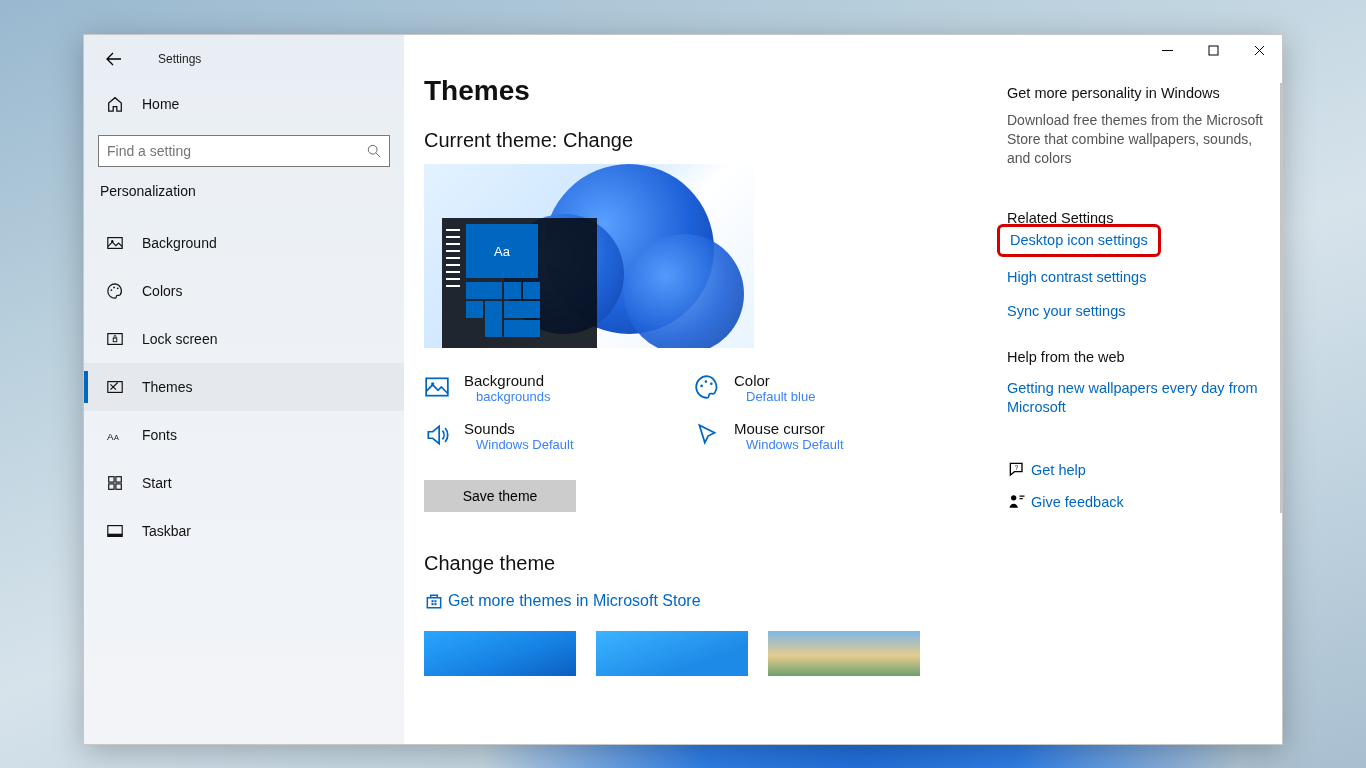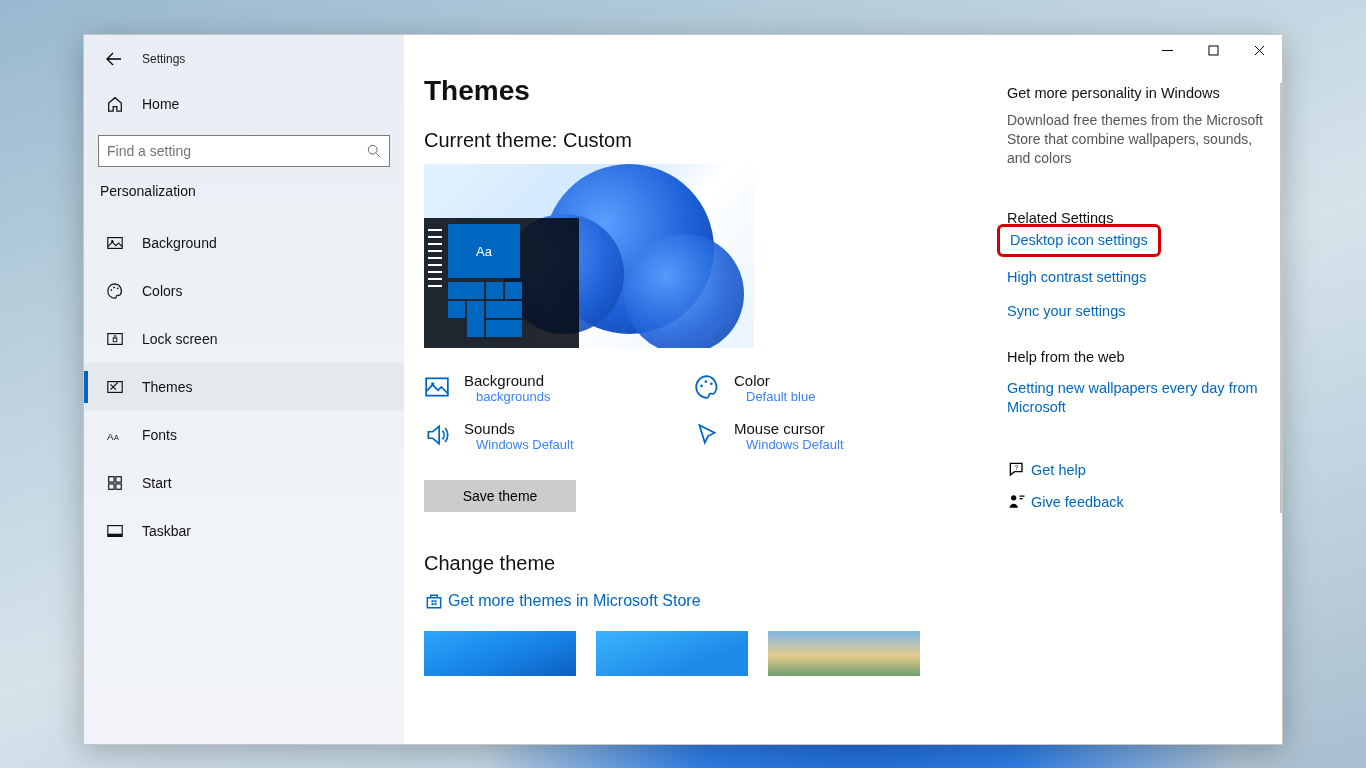--- a/index.html
+++ b/index.html
@@ -22,21 +22,21 @@
     display: flex; overflow: hidden; border: 1px solid #c7c7c7;
     z-index: 10;
   }
   
   .left {
     width: 320px; height: 100%;
     background: linear-gradient(180deg,#e9eef4 0%, #eef2f6 50%, #f2f4f8 100%);
     padding-top: 10px; position: relative;
   }
   .titlebar-left {
-    display:flex; align-items:center; gap:20px; padding: 6px 16px 10px 22px;
+    display:flex; align-items:center; gap:36px; padding: 6px 16px 10px 22px;
     font-size: 12px; color:#222;
   }
   .back-arrow { width:16px; height:16px; cursor:pointer; }
   .home-row {
     display:flex; align-items:center; gap:18px; padding: 18px 16px 18px 22px;
     font-size: 14px; color:#111; cursor:pointer;
   }
   .searchbox {
     margin: 4px 14px 14px 14px; height: 32px; border: 1px solid #7a7a7a;
     background: #fff; display:flex; align-items:center; padding: 0 8px; gap:6px;
@@ -69,21 +69,21 @@
     position:absolute; right:-10px; top:-10px; width:260px; height:210px;
   }
   .bloom span {
     position:absolute; border-radius:50%;
     background: radial-gradient(circle at 35% 35%, #5aa0ff 0%, #1e61d8 55%, #0b3ea0 100%);
   }
   .bloom .b1{ left:40px; top:10px; width:170px; height:170px;}
   .bloom .b2{ left:0px; top:60px; width:120px; height:120px; opacity:.9;}
   .bloom .b3{ left:120px; top:80px; width:120px; height:120px; opacity:.9;}
   .mini-taskbar{
-    position:absolute; left:0; bottom:0; width:155px; height:130px;
+    position:absolute; left:18px; bottom:0; width:155px; height:130px;
     background: rgba(6,10,18,0.88); display:flex;
   }
   .mini-start {
     width:22px; padding:6px 4px;
   }
   .mini-start div{ height:2px; background:#fff; margin:5px 0; }
   .mini-tiles{ flex:1; padding:6px 4px 4px 2px; }
   .big-tile{
     width:72px; height:54px; background:#0067c0; color:#fff; font-size:13px;
     display:flex; align-items:center; justify-content:center; margin-bottom:4px;
@@ -238,21 +238,21 @@
             <rect x="2" y="13" width="16" height="3" fill="#111"></rect>
           </svg>
         <span>Taskbar</span>
       </li>
     </ul>
   </div>
 
   <div class="right">
     <div class="content">
       <h1 class="page-title">Themes</h1>
-      <h2 class="sub">Current theme: Custom</h2>
+      <h2 class="sub">Current theme: Change</h2>
 
       <div class="theme-preview">
         <div class="bloom">
           <span class="b1"></span>
             <span class="b2"></span>
             <span class="b3"></span>
         </div>
         <div class="mini-taskbar">
           <div class="mini-start">
             <div></div>

